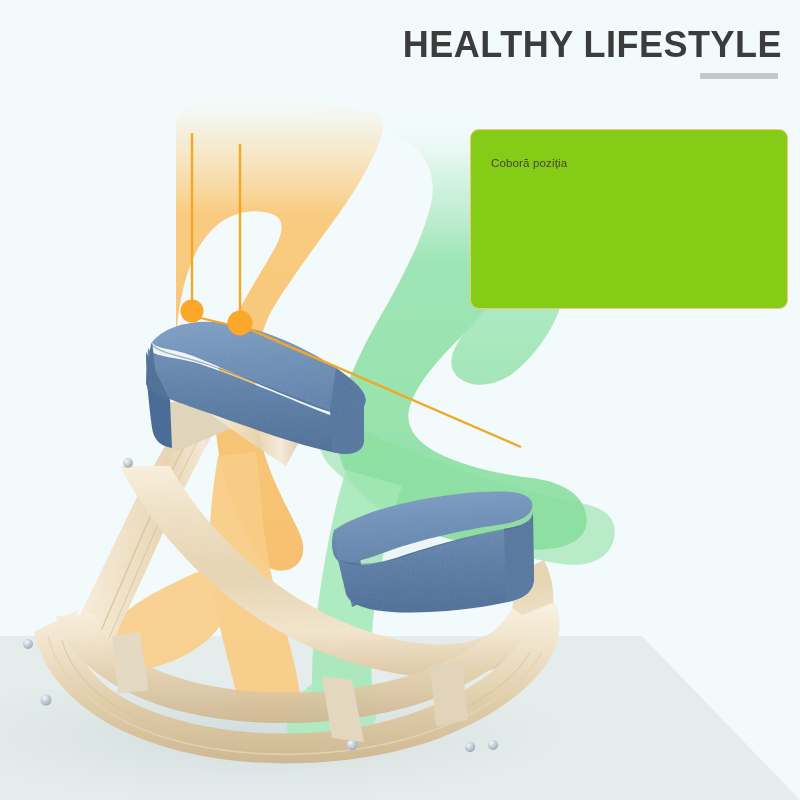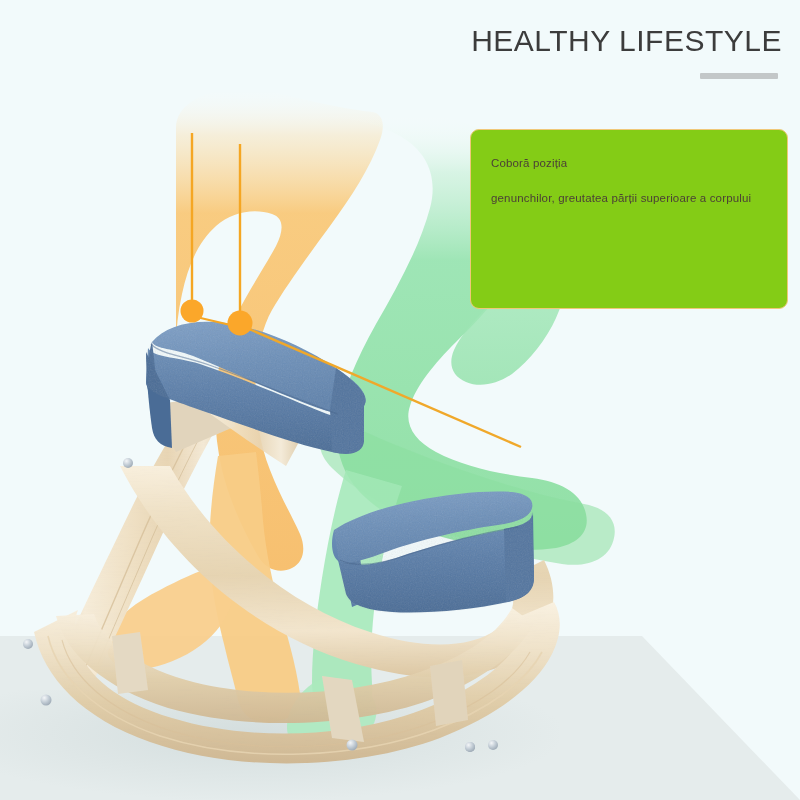--- a/index.html
+++ b/index.html
@@ -22,21 +22,21 @@
   }
   .floor-soft {
     position:absolute; left:0; top:690px; width:560px; height:110px;
     background:radial-gradient(ellipse at 45% 40%, rgba(198,210,210,.55), rgba(229,236,236,0) 72%);
   }
 
   
   .title {
     position:absolute; left:382px; top:24px; width:400px;
     text-align:right;
-    font-size:30px; font-weight:normal; letter-spacing:.5px;
+    font-size:36px; font-weight:bold; letter-spacing:.5px;
     color:#3c3c3c; white-space:nowrap;
     font-family:"Liberation Sans", sans-serif;
   }
   .title-rule {
     position:absolute; left:700px; top:73px; width:78px; height:6px;
     background:#c3c7c8; border-radius:1px;
   }
 
   
   .silhouette-wrap {
@@ -450,16 +450,15 @@
       <circle cx="192" cy="311" r="11.5" fill="#fba72a"></circle>
       <circle cx="240" cy="323" r="12.5" fill="#fba72a"></circle>
     </g>
   </svg>
 
   <div class="title">HEALTHY LIFESTYLE</div>
   <div class="title-rule"></div>
 
   <div class="callout">
     <div class="l1">Coboră poziția</div>
-    <div class="l2">genunchilor, greutatea părții superioare a corpului</div>
   </div>
 
 </div>
 
 </body></html>

